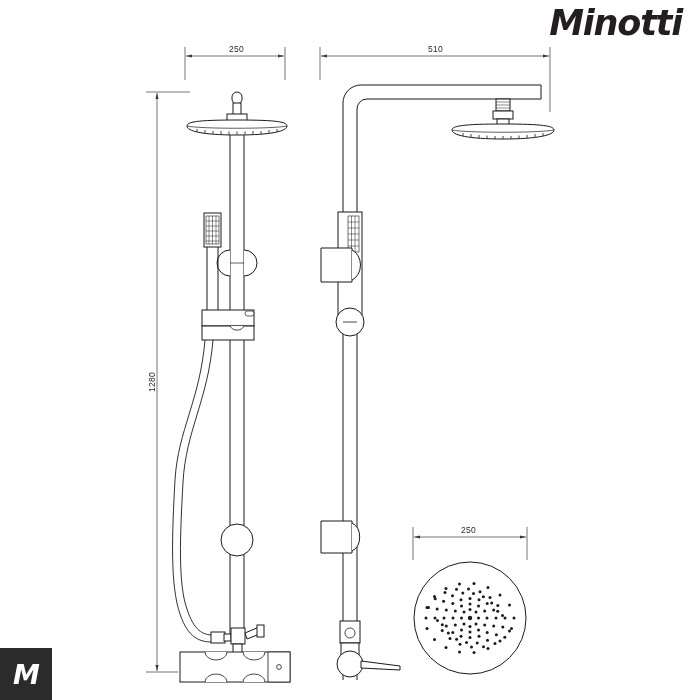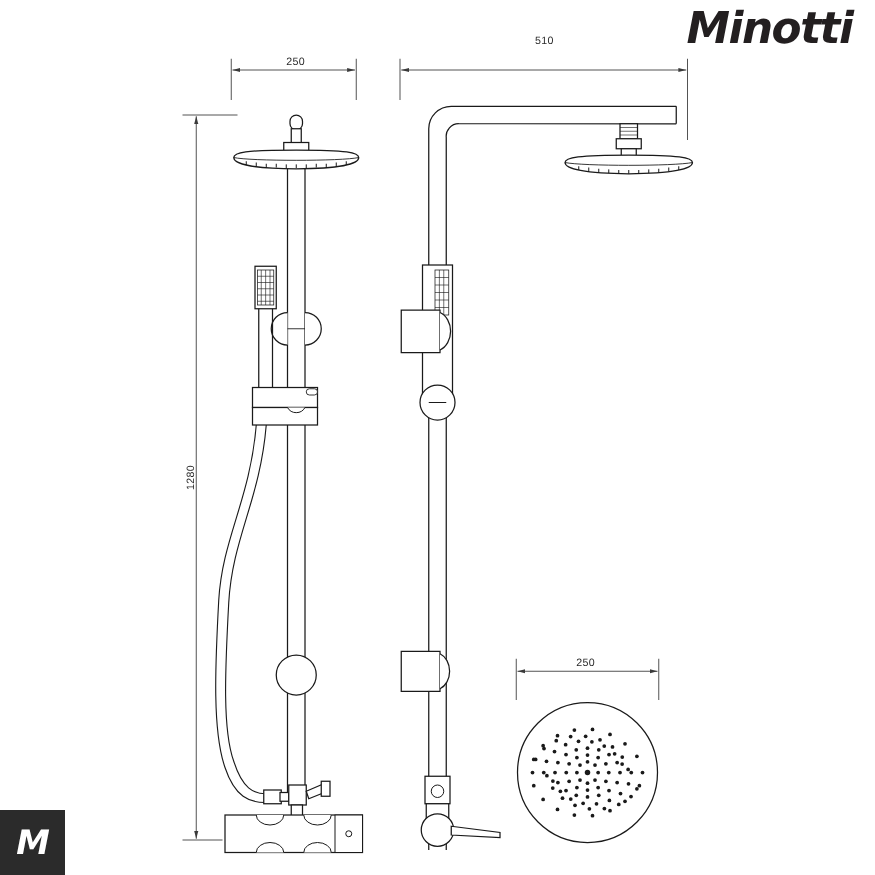--- a/index.html
+++ b/index.html
@@ -368,21 +368,21 @@
         <circle cx="434.5" cy="639.5" r="1.5"></circle>
           <circle cx="427.0" cy="628.5" r="1.5"></circle>
       </g>
     </g>
   </svg>
 
   <div class="brand-logo">Minotti</div>
 
   <div class="dim-label" style="left:229px; top:44px;">250</div>
 
-  <div class="dim-label" style="left:428px; top:27px;">510</div>
+  <div class="dim-label" style="left:428px; top:44px;">510</div>
 
   <div class="dim-label vertical" style="left:147px; top:392px;">1280</div>
 
   <div class="dim-label" style="left:461px; top:525px;">250</div>
 
   <div class="corner-badge">
     <span>M</span>
   </div>
 
 </div>

